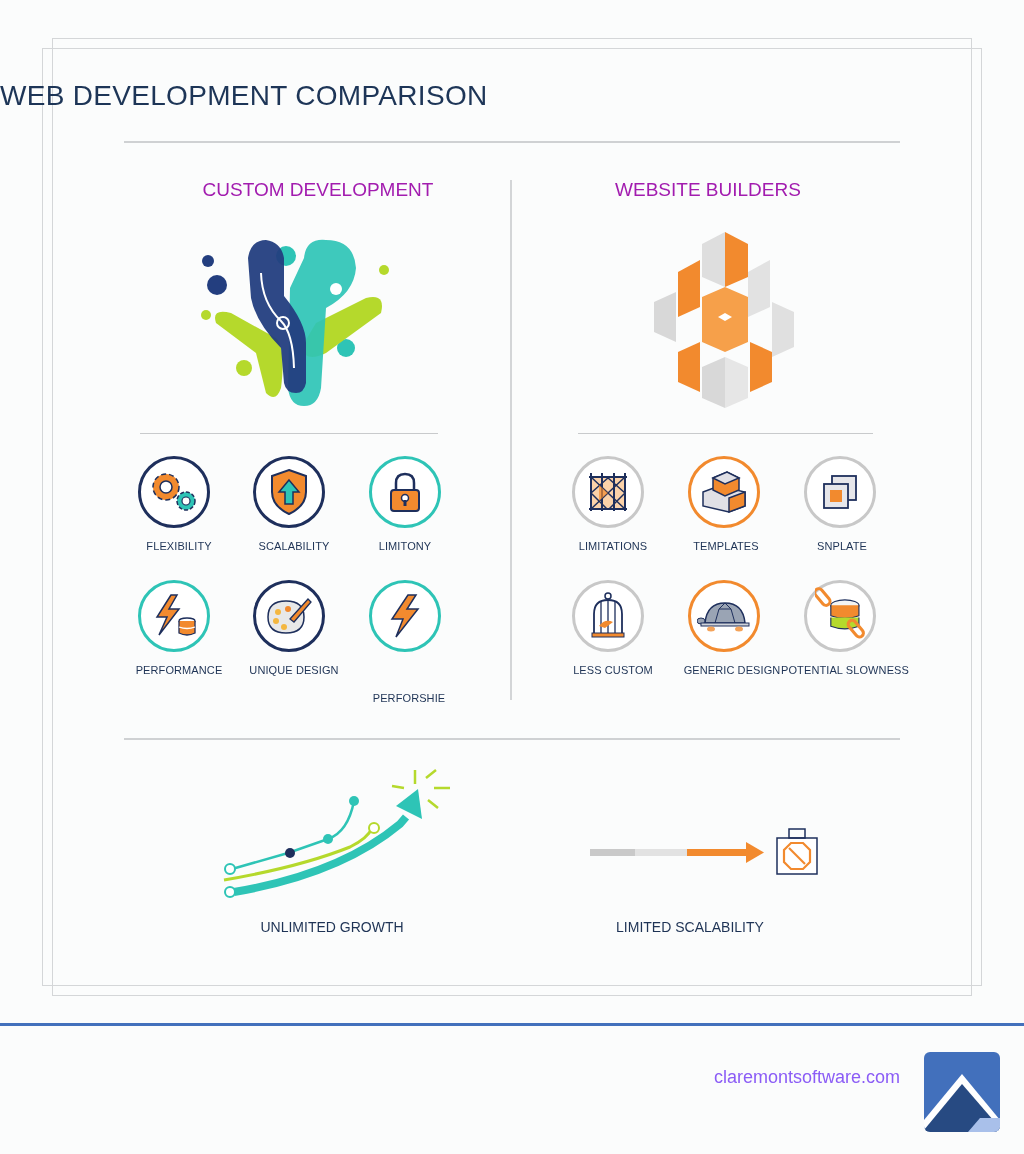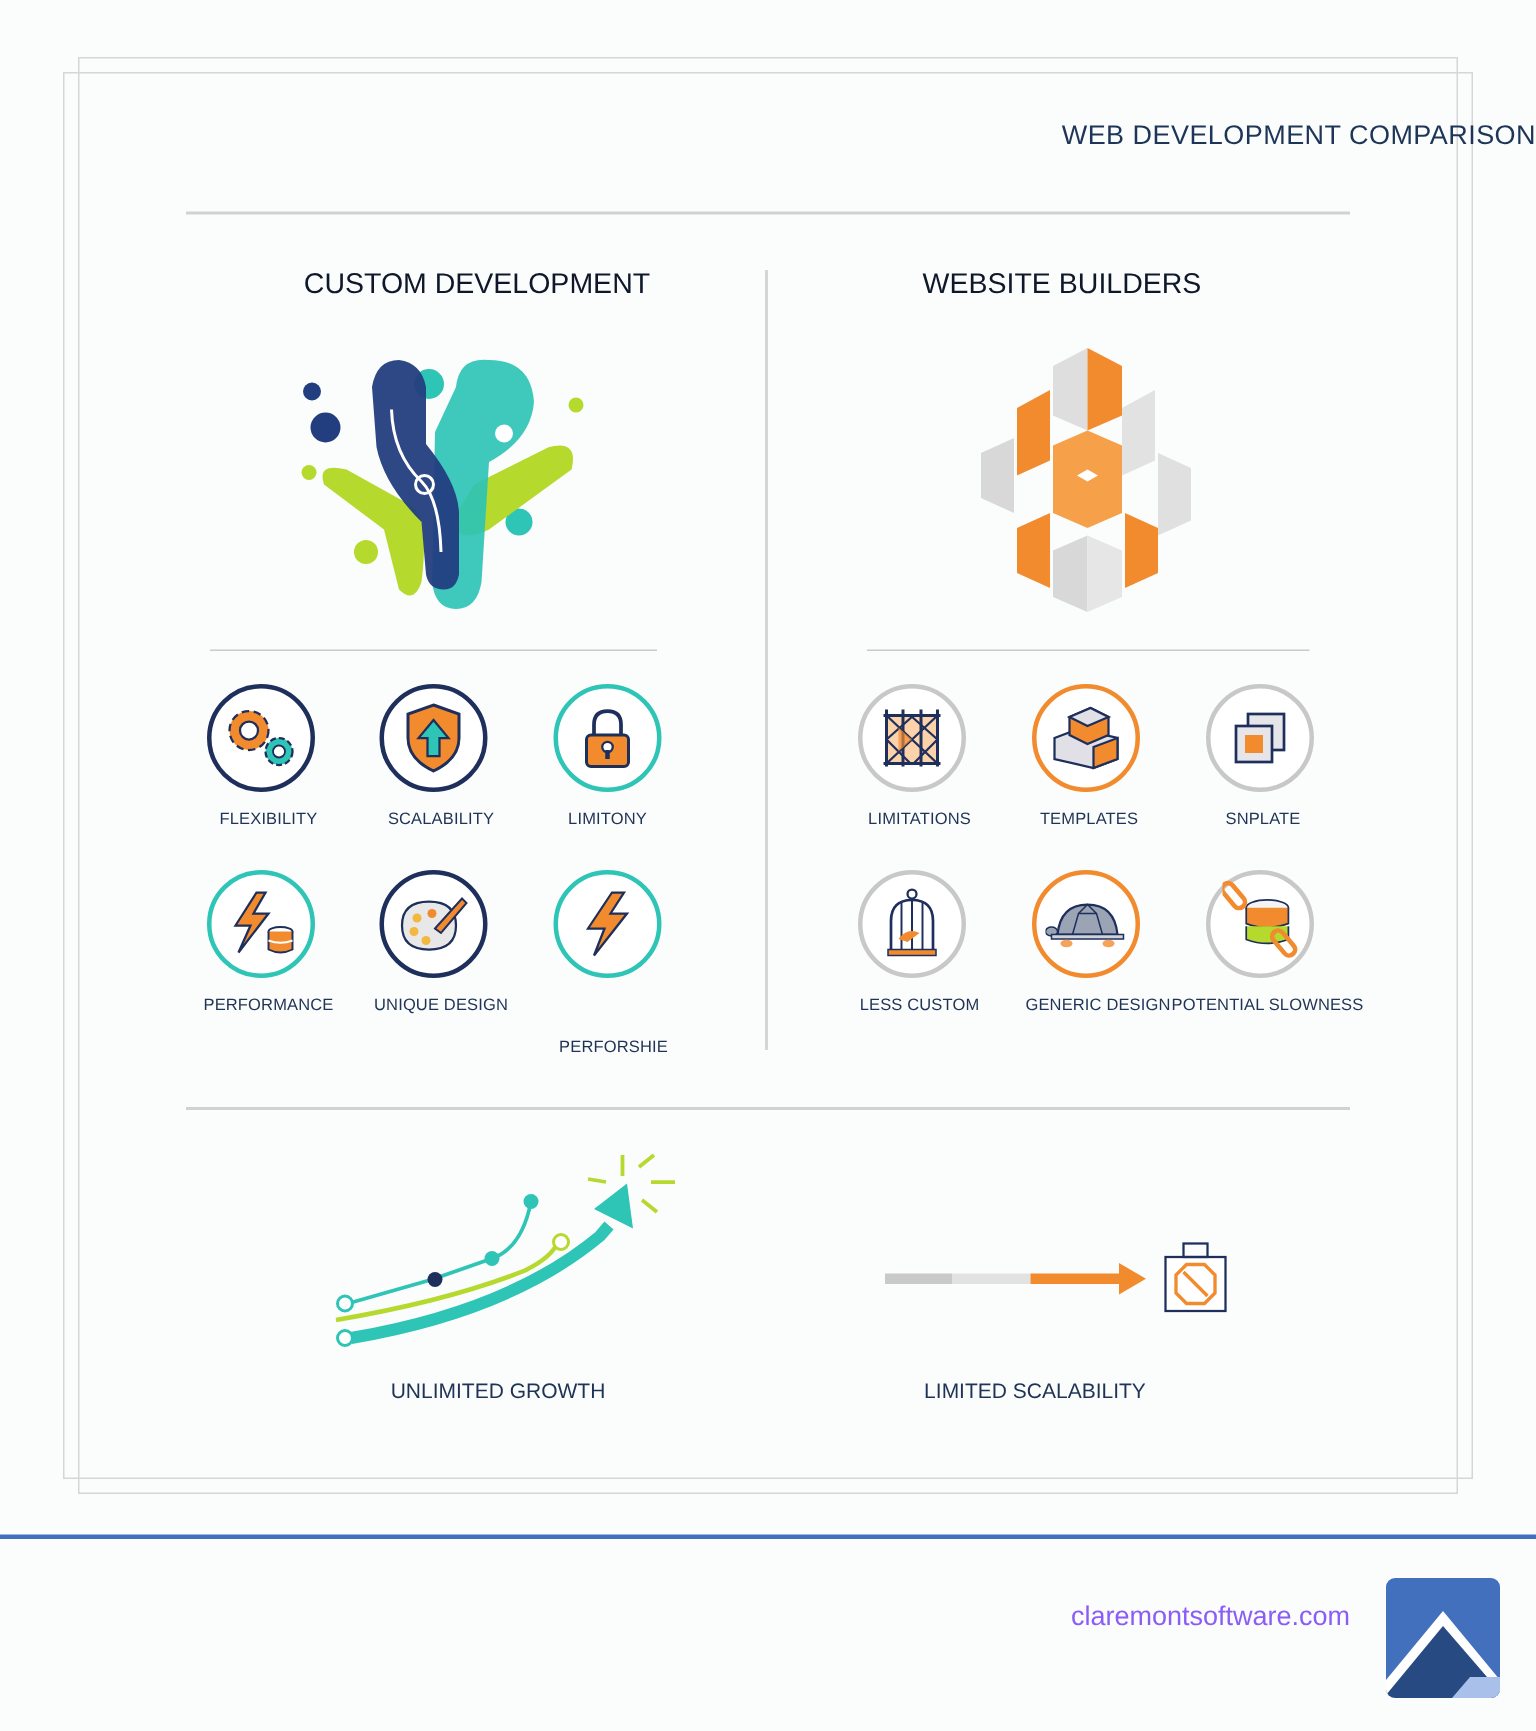--- a/index.html
+++ b/index.html
@@ -1,23 +1,23 @@
 <!DOCTYPE html>
 <html><head>
 <meta charset="utf-8">
 <style>
   html,body{margin:0;padding:0;}
   body{width:1024px;height:1154px;background:#fbfcfc;position:relative;overflow:hidden;font-family:"Liberation Sans","DejaVu Sans",sans-serif;color:#1e3355;}
   .frame1{position:absolute;left:52px;top:38px;width:918px;height:956px;border:1px solid #d4d6d8;}
   .frame2{position:absolute;left:42px;top:48px;width:938px;height:936px;border:1px solid #d4d6d8;}
   .abs{position:absolute;}
-  .title{left:0;width:1024px;top:80px;text-align:right;font-size:18px;letter-spacing:0.3px;color:#1d3557;}
+  .title{left:0;width:1024px;top:80px;text-align:left;font-size:28px;letter-spacing:0.3px;color:#1d3557;}
   .hr{position:absolute;height:2px;background:#cfd1d3;}
   .vr{position:absolute;width:2px;background:#d3d5d7;}
-  .sectitle{font-size:19px;color:#0f172a;text-align:center;width:320px;}
+  .sectitle{font-size:19px;color:#a21caf;text-align:center;width:320px;}
   .circle{position:absolute;width:72px;height:72px;border-radius:50%;box-sizing:border-box;background:#fff;display:flex;align-items:center;justify-content:center;}
   .c-navy{border:3px solid #1e2f5c;}
   .c-teal{border:3px solid #2ec4b6;}
   .c-grey{border:3px solid #c8c8c8;}
   .c-orange{border:3px solid #f28a2e;}
   .lbl{position:absolute;width:130px;text-align:center;font-size:11px;color:#1e3355;line-height:14px;letter-spacing:0.1px;}
   .bottom-lbl{font-size:14px;color:#1e3355;text-align:center;width:240px;}
   .footer-bar{position:absolute;left:0;top:1023px;width:1024px;height:3px;background:#4270bc;}
   .brand{position:absolute;right:124px;top:1066px;text-align:right;}
   .brand-name{font-size:22px;font-weight:bold;color:#3a3a3a;line-height:24px;}

